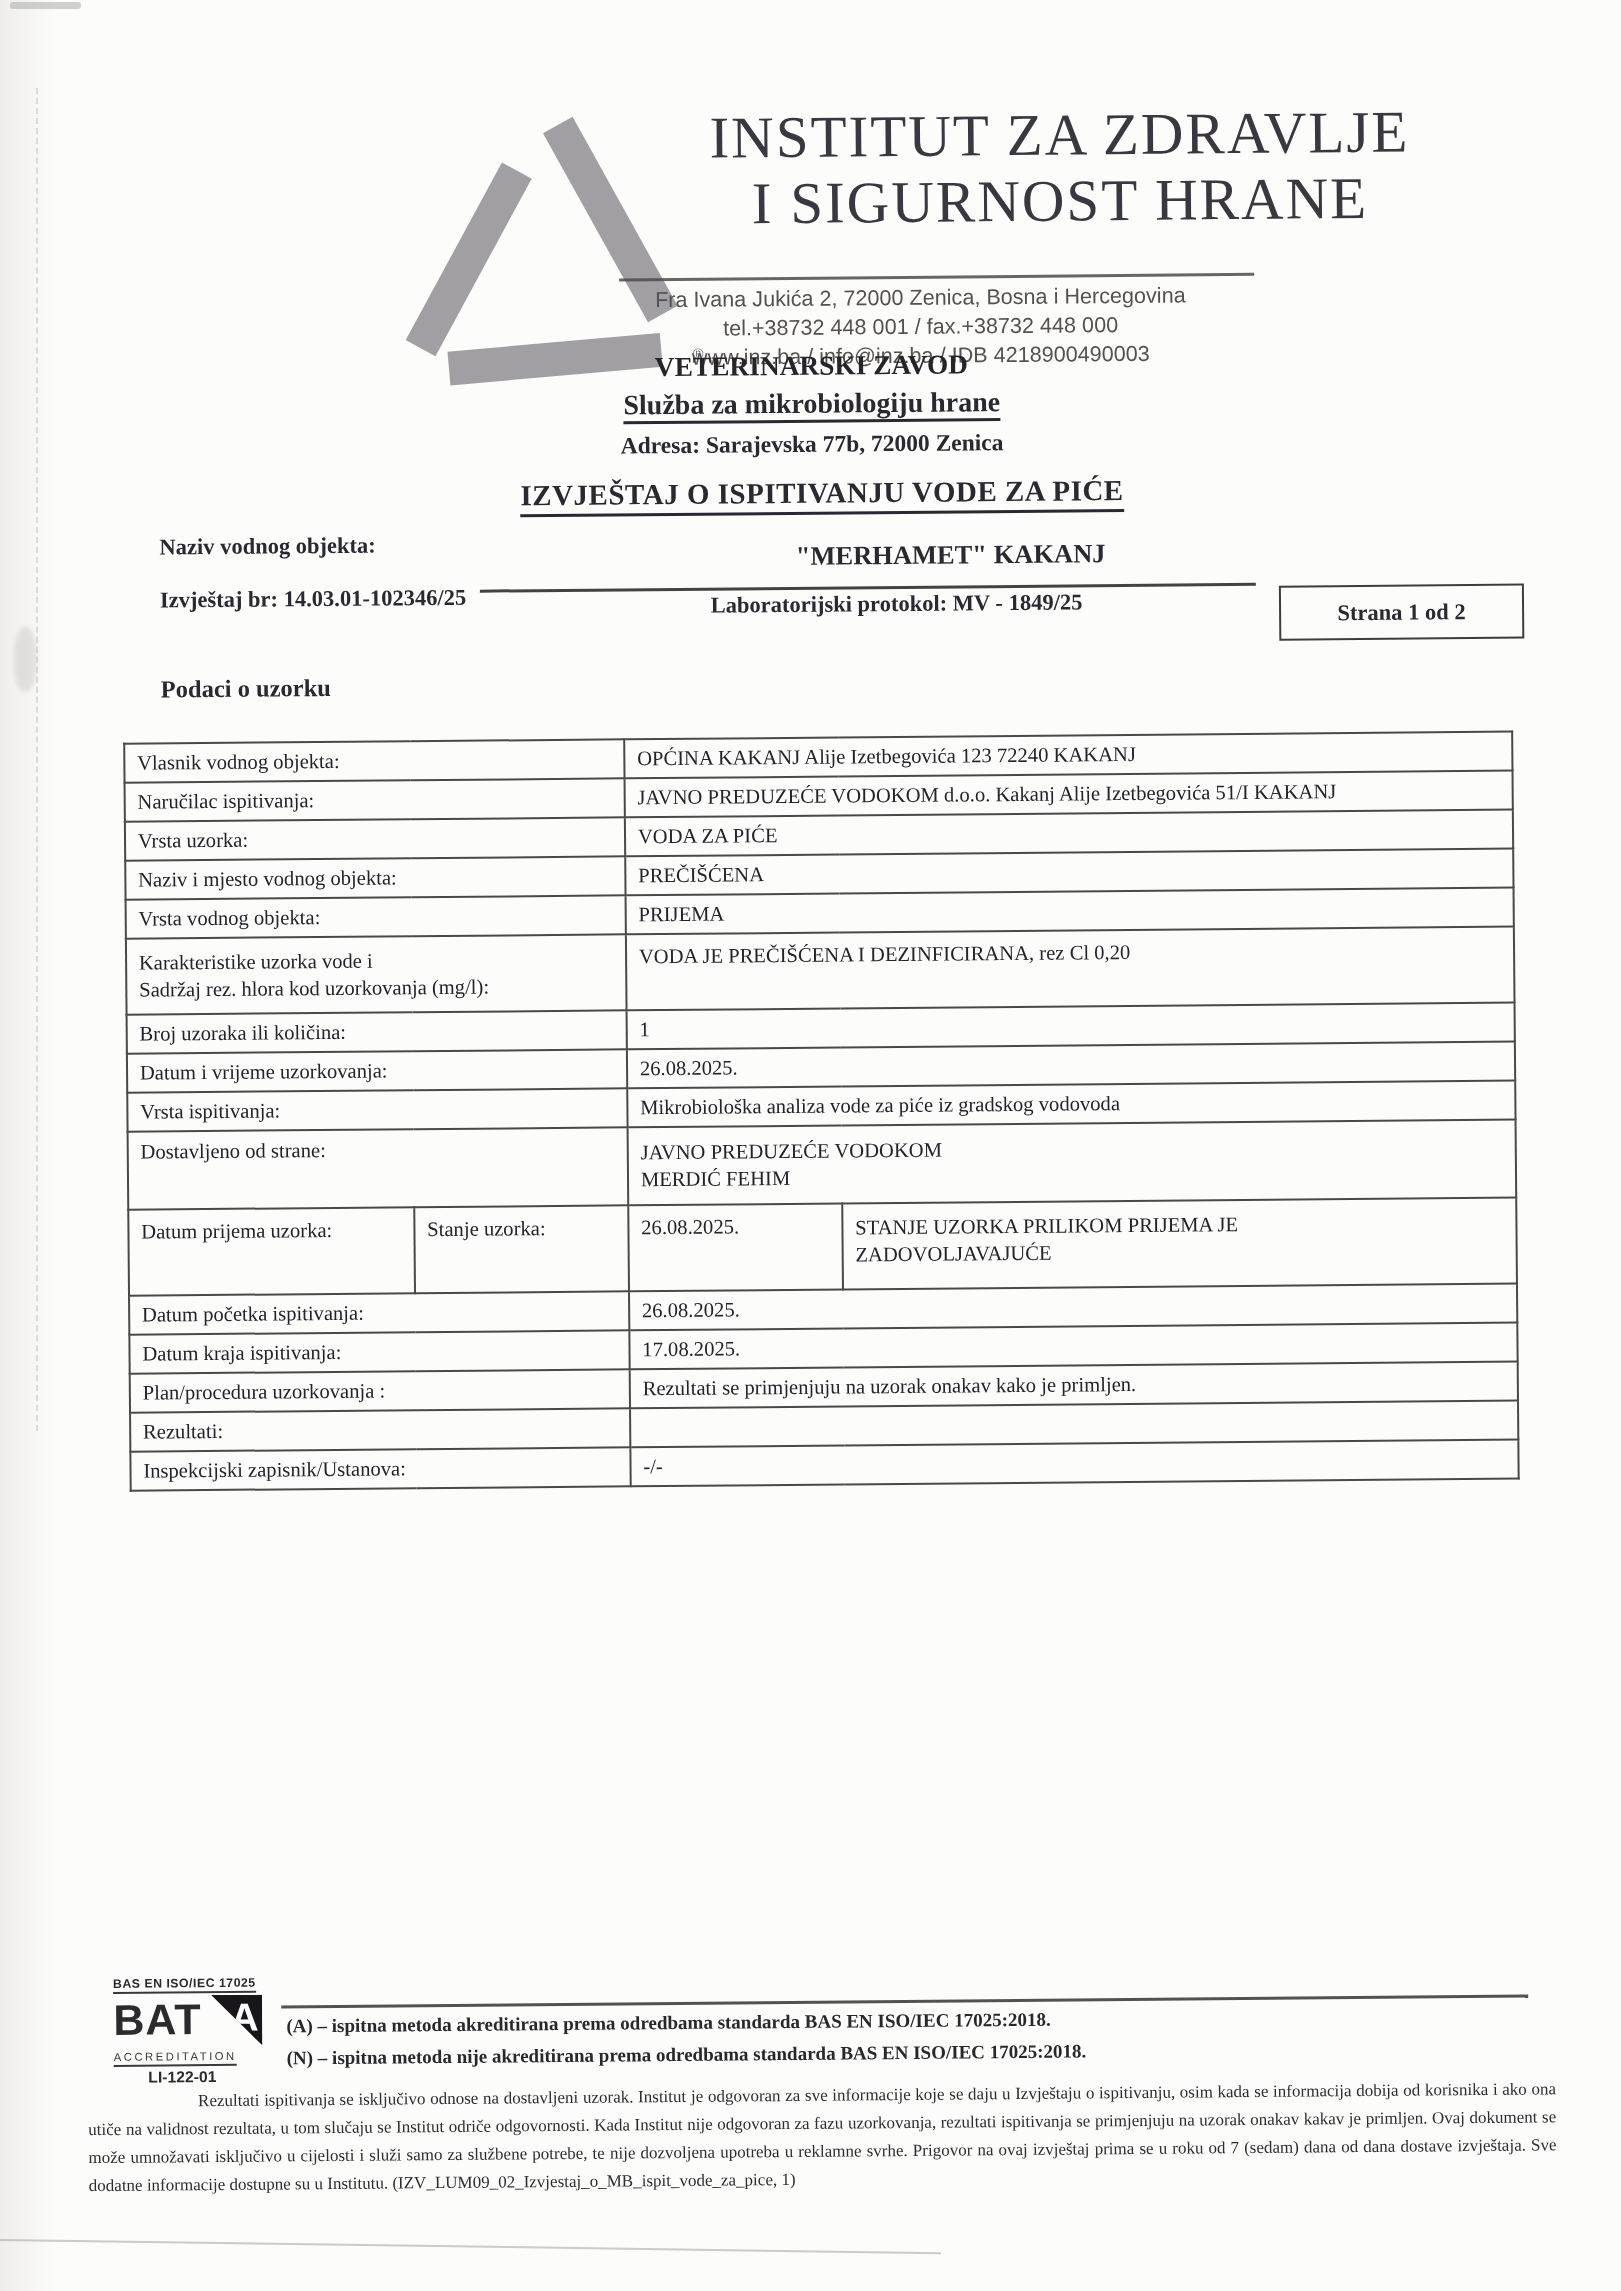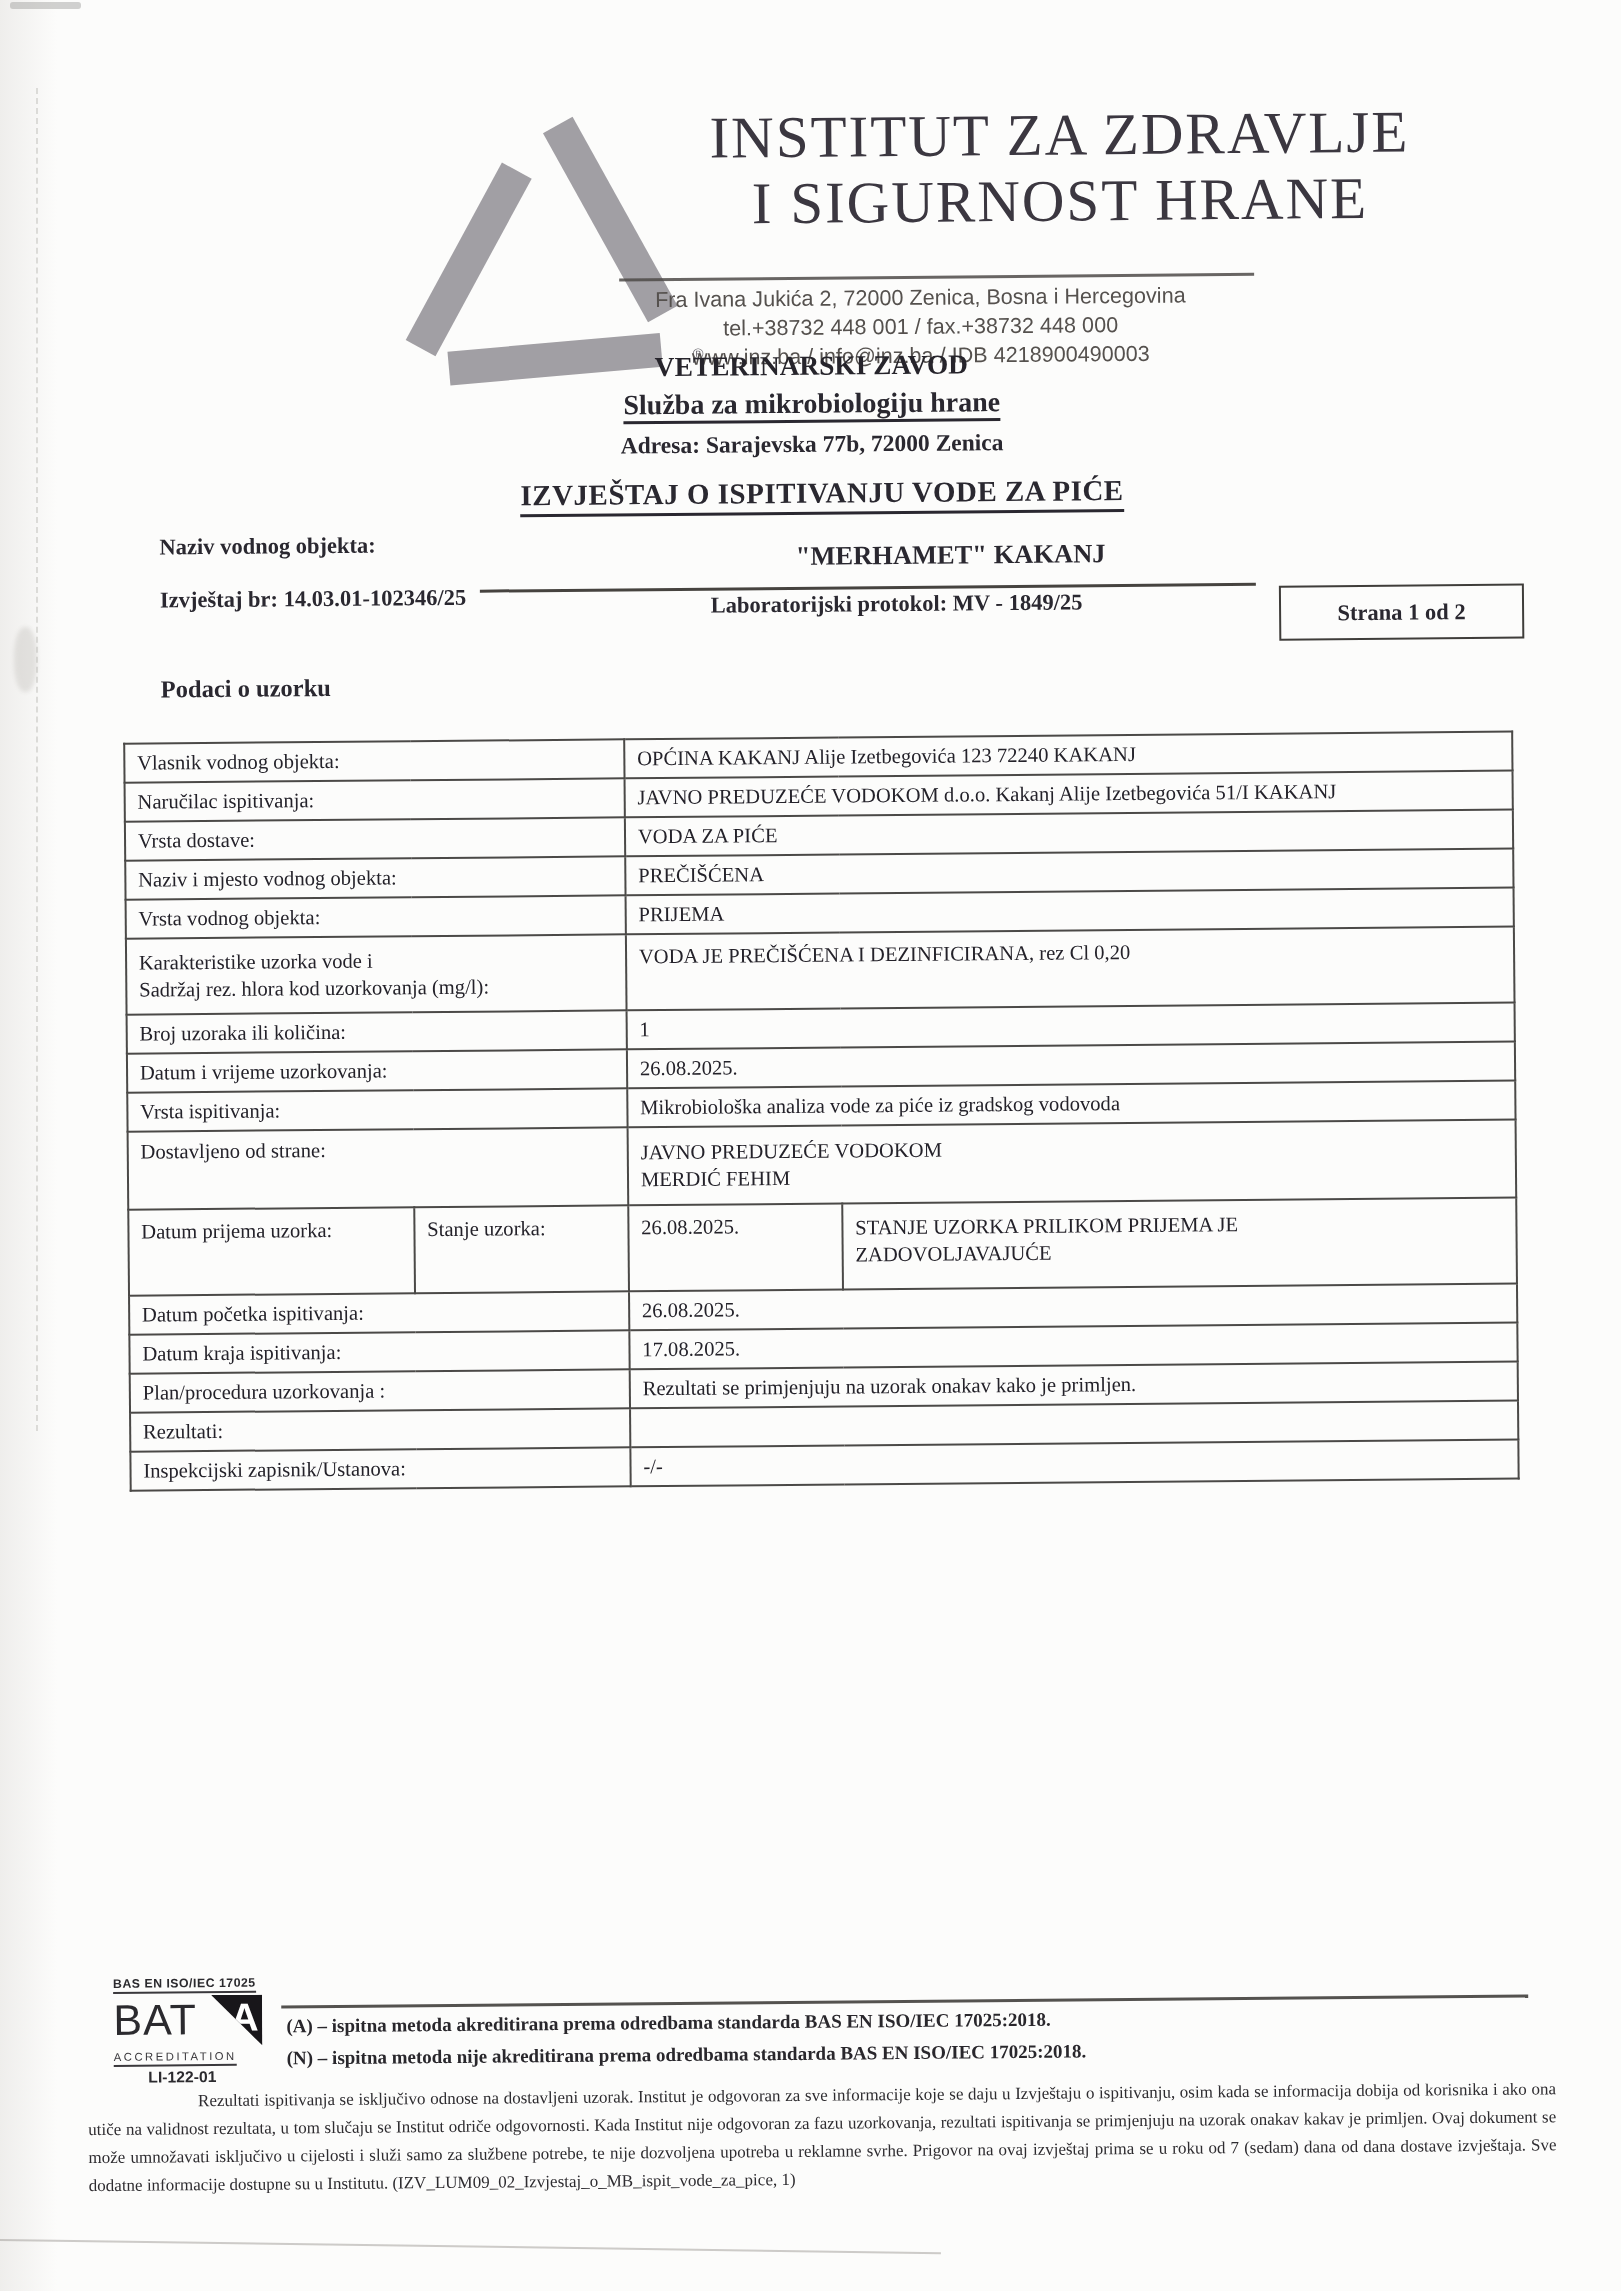--- a/index.html
+++ b/index.html
@@ -59,21 +59,21 @@
   .sample-table td{border:2px solid #4b4947;padding:2px 11.8px;vertical-align:middle;}
   .sample-table .lbl{font-size:20.6px;}
   .sample-table .val{font-size:20.6px;}
   .r-n{height:39px;} .r-karak{height:76px;} .r-dost{height:78px;} .r-prij{height:86px;}
   .two-line span{display:block;line-height:1.3;}
   
   .bata{left:106px;top:1968px;width:167px;font-family:"Liberation Sans",sans-serif;color:#2b2a2e;}
   .bata .std{font-size:12.3px;font-weight:700;letter-spacing:0.5px;
     border-bottom:2px solid #3a383c;display:inline-block;padding-bottom:1px;}
   .bata .word{position:relative;margin-top:2px;height:51px;width:149px;}
-  .bata .word .bt{font-size:43px;font-weight:400;letter-spacing:1px;line-height:49px;}
+  .bata .word .bt{font-size:43px;font-weight:700;letter-spacing:1px;line-height:49px;}
   .bata .word .a-tri{position:absolute;right:0;top:0;width:51px;height:51px;
     background:#18161a;clip-path:polygon(0 0,100% 0,100% 100%);
     color:#fff;font-size:39px;font-weight:700;text-align:right;line-height:45px;padding-right:3.9px;box-sizing:border-box;}
   .bata .accr{font-size:11.3px;letter-spacing:2.5px;color:#3a383c;margin-top:0px;
     border-bottom:2.9px solid #3a383c;display:inline-block;padding-bottom:2px;}
   .bata .lid{font-size:15.7px;font-weight:700;text-align:center;width:137px;margin-top:2px;}
   .notes-rule{left:274px;top:2001px;width:1247px;height:2.9px;background:#413f3c;opacity:.9;}
   .note-a{left:279px;top:2011px;width:1274px;font-size:19px;font-weight:700;color:#29272c;}
   .note-n{left:279px;top:2043px;width:1274px;font-size:19px;font-weight:700;color:#29272c;}
   .disclaimer{left:80px;top:2082px;width:1468px;font-size:17px;line-height:28px;
@@ -137,21 +137,21 @@
       <tbody>
         <tr class="r-n">
           <td class="lbl" colspan="2"><span>Vlasnik vodnog objekta:</span></td>
           <td class="val" colspan="2"><span>OPĆINA KAKANJ Alije Izetbegovića 123 72240 KAKANJ</span></td>
         </tr>
         <tr class="r-n">
           <td class="lbl" colspan="2"><span>Naručilac ispitivanja:</span></td>
           <td class="val" colspan="2"><span>JAVNO PREDUZEĆE VODOKOM d.o.o. Kakanj Alije Izetbegovića 51/I KAKANJ</span></td>
         </tr>
         <tr class="r-n">
-          <td class="lbl" colspan="2"><span>Vrsta dostave:</span></td>
+          <td class="lbl" colspan="2"><span>Vrsta uzorka:</span></td>
           <td class="val" colspan="2"><span>VODA ZA PIĆE</span></td>
         </tr>
         <tr class="r-n">
           <td class="lbl" colspan="2"><span>Naziv i mjesto vodnog objekta:</span></td>
           <td class="val" colspan="2"><span>PREČIŠĆENA</span></td>
         </tr>
         <tr class="r-n">
           <td class="lbl" colspan="2"><span>Vrsta vodnog objekta:</span></td>
           <td class="val" colspan="2"><span>PRIJEMA</span></td>
         </tr>

